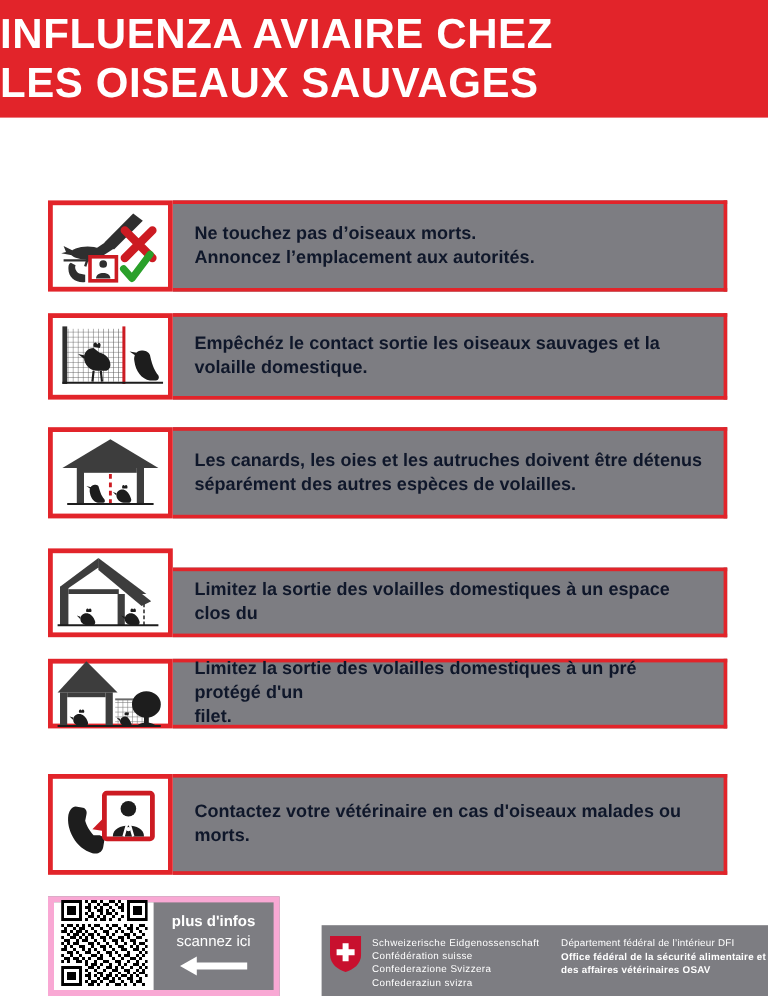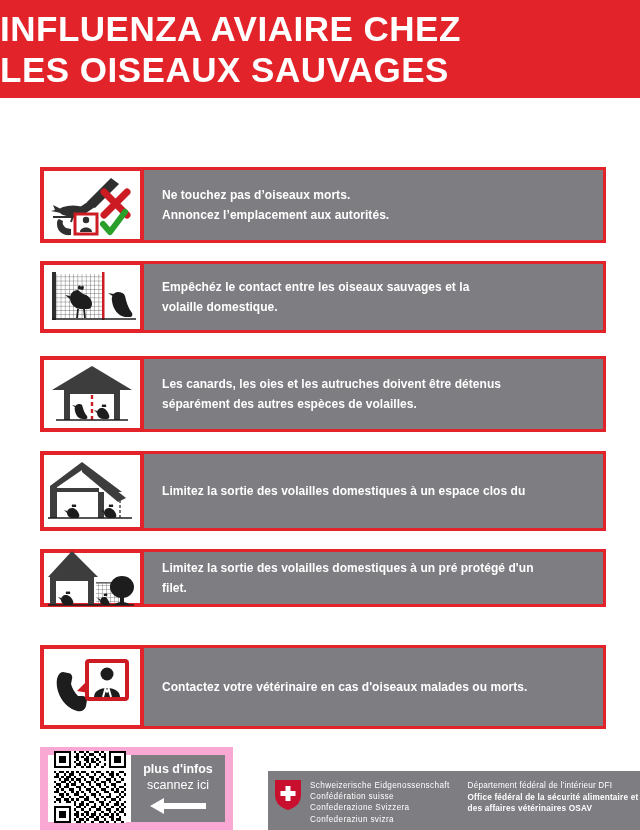--- a/index.html
+++ b/index.html
@@ -62,35 +62,35 @@
     background: #7d7d82;
     border: 3px solid #e2242a;
     border-left: none;
     box-sizing: border-box;
     display: flex;
     flex-direction: column;
     justify-content: center;
     padding: 6px 14px 6px 18px;
   }
   .text-box .tline {
-    color: #ffffff;
-    font-size: 12px;
+    color: #0f172a;
+    font-size: 15px;
     font-weight: bold;
     line-height: 20px;
     letter-spacing: 0.05px;
   }
 
   
   #qr-block {
     position: absolute;
     left: 40px;
     top: 747px;
     width: 193px;
     height: 83px;
-    border: 8px solid #f9a8d4;
+    border: 5px solid #f9a8d4;
     box-sizing: border-box;
     display: flex;
     background: #7d7d82;
   }
   #qr-code-area {
     width: 83px;
     flex: 0 0 83px;
     background: #ffffff;
     display: flex;
     align-items: center;
@@ -212,21 +212,21 @@
         <path d="M22 28 L17 27 L22 31 Z" fill="#1d1d1d"></path>
         <path d="M30 41 L29 50 M36 41 L37 50" stroke="#1d1d1d" stroke-width="1.8"></path>
 
         <path d="M70 24 C66 24 63 28 64 33 C65 41 70 48 77 49 L82 49 C84 49 85 47 84 45 C80 40 78 33 77 28 C76 25 73 24 70 24 Z" fill="#1d1d1d"></path>
         <path d="M66 26 L60 25 L66 29 Z" fill="#1d1d1d"></path>
         <line x1="4" y1="51" x2="88" y2="51" stroke="#1d1d1d" stroke-width="1.6"></line>
       </svg>
     </span>
   </div>
   <div class="text-box">
-    <div class="tline">Empêchéz le contact entre les oiseaux sauvages et la</div>
+    <div class="tline">Empêchéz le contact sortie les oiseaux sauvages et la</div>
     <div class="tline">volaille domestique.</div>
   </div>
 </div>
 
 <div class="rule-row" style="top:356px; height:76px;">
   <div class="icon-box">
     <span>
       <svg width="88" height="64" viewBox="0 0 88 64">
         <path d="M44 4 L84 28 L4 28 Z" fill="#3d3d3d"></path>
         <rect x="16" y="28" width="6" height="30" fill="#3d3d3d"></rect>
@@ -243,21 +243,21 @@
         <line x1="8" y1="58" x2="80" y2="58" stroke="#1d1d1d" stroke-width="1.6"></line>
       </svg>
     </span>
   </div>
   <div class="text-box">
     <div class="tline">Les canards, les oies et les autruches doivent être détenus</div>
     <div class="tline">séparément des autres espèces de volailles.</div>
   </div>
 </div>
 
-<div class="rule-row" style="top:451px; height:80px;">
+<div class="rule-row" style="top:451px; height:80px;align-items:flex-end;">
   <div class="icon-box">
     <span>
       <svg width="92" height="66" viewBox="0 0 92 66">
         <path d="M36 4 L76 34 L66 34 L36 12 Z" fill="#3d3d3d"></path>
         <path d="M36 4 L4 28 L4 34 L36 12 Z" fill="#3d3d3d"></path>
         <path d="M36 5 L80 40 L72 44 L36 14 Z" fill="#3d3d3d"></path>
         <rect x="4" y="28" width="7" height="32" fill="#3d3d3d"></rect>
         <rect x="52" y="34" width="6" height="26" fill="#3d3d3d"></rect>
         <rect x="11" y="30" width="42" height="4" fill="#3d3d3d"></rect>
         <line x1="74" y1="42" x2="74" y2="60" stroke="#3d3d3d" stroke-width="1.4" stroke-dasharray="3 2"></line>

